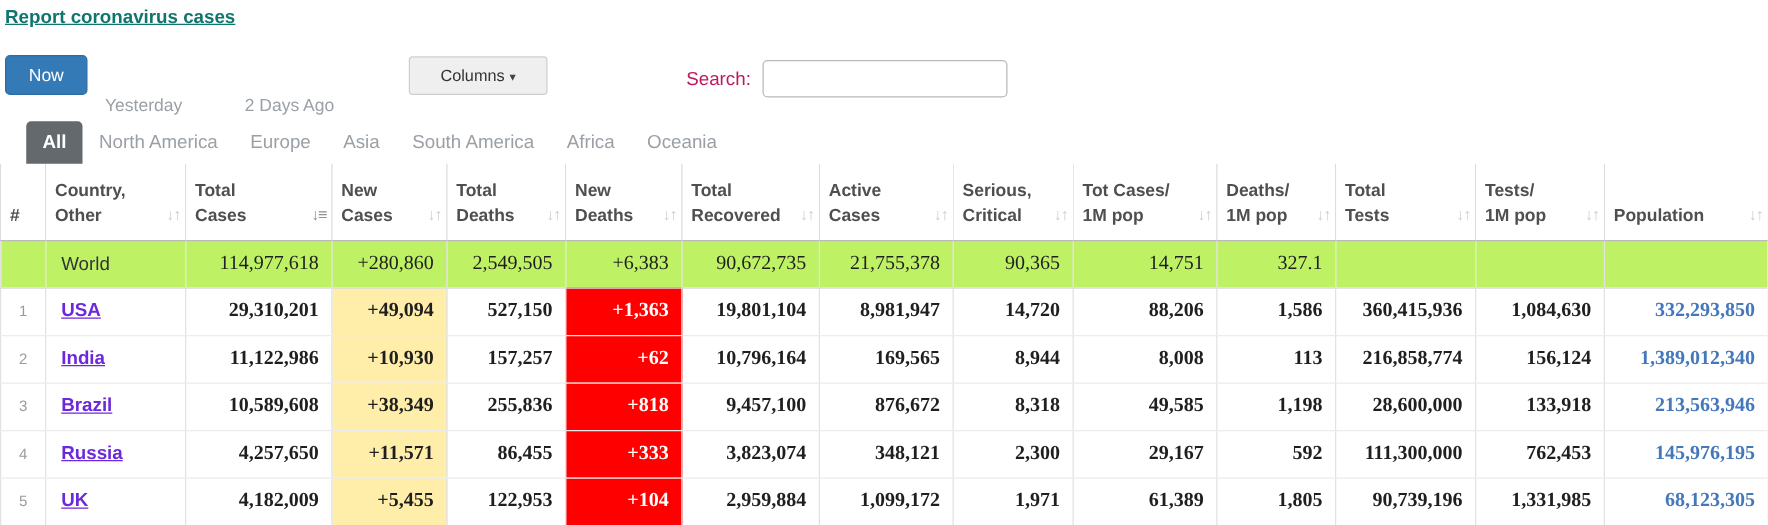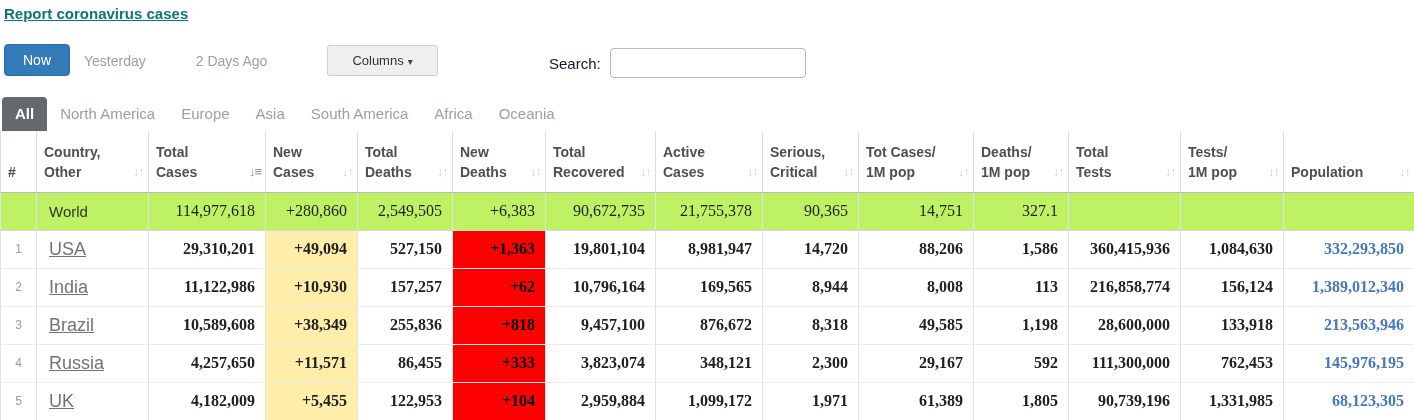--- a/index.html
+++ b/index.html
@@ -4,62 +4,62 @@
 <style>
   * { box-sizing: border-box; margin: 0; padding: 0; }
   html,body { width:1414px; height:420px; overflow:hidden; background:#fff;
               font-family:"Liberation Sans", sans-serif; position:relative; }
 
   
   .report-link { display:inline-block; margin:5px 0 0 4px; font-size:15px; font-weight:bold;
                  color:#0f766e; text-decoration:underline; cursor:pointer; }
 
   
-  .toolbar { display:flex; align-items:flex-end; margin:21px 0 0 4px; height:32px; }
+  .toolbar { display:flex; align-items:center; margin:21px 0 0 4px; height:32px; }
   .btn-now { background:#337ab7; border:1px solid #2e6da4; color:#fff; font-size:14px;
              padding:7px 18px; border-radius:4px; cursor:pointer; font-family:inherit; }
   .btn-ghost { background:none; border:none; color:#9aa0a6; font-size:14px; padding:7px 14px;
                cursor:pointer; font-family:inherit;margin-top:48px; }
   .btn-ghost.g2 { margin-left:22px; }
   .btn-columns { margin-left:46px; background:#efefef; border:1px solid #cfcfcf; color:#333;
                  font-size:13px; padding:7px 24px; border-radius:3px; cursor:pointer; font-family:inherit; }
   .btn-columns .caret { font-size:10px; color:#444; margin-left:4px; }
 
   .search-wrap { position:absolute; left:549px; top:48px; display:flex; align-items:center; }
-  .search-wrap label { font-size:15px; color:#0f172a; }
+  .search-wrap label { font-size:15px; color:#be185d; }
   .search-wrap input { margin-left:9px; width:196px; height:30px; border:1px solid #b9b9b9;
                        border-radius:4px; padding:0 8px; font-size:14px; font-family:inherit; outline:none; }
 
   
   .tabs { display:flex; align-items:flex-end; margin:21px 0 0 2px; }
   .tab { color:#9aa0a6; font-size:15px; padding:8px 13px 9px; cursor:pointer; }
   .tab.active { background:#63696c; color:#fff; font-weight:bold; border-radius:4px 4px 0 0;
-                padding:8px 13px 9px; }
+                padding:8px 13px 9px;margin-left:19px; }
 
   
   table { width:1414px; border-collapse:collapse; table-layout:fixed; }
   thead th { vertical-align:bottom; text-align:left; font-size:14px; font-weight:bold; color:#4f4f4f;
              padding:6px 6px 9px 7px; border-left:1px solid #ddd; border-right:1px solid #ddd;
              border-bottom:1px solid #bbb; height:61px; position:relative; cursor:pointer;
              background:#fff; line-height:1.45; }
   thead th .sort-ic { position:absolute; right:4px; bottom:10px; color:#cfcfcf; font-size:13px;
                       font-weight:normal; letter-spacing:-1px; }
   thead th .sort-ic.active { color:#8f8f8f; }
 
   tbody td { height:38px; border-left:1px solid #e2e2e2; border-right:1px solid #e2e2e2;
              border-bottom:1px solid #ececec; font-family:"Liberation Serif", serif;
              font-size:16px; font-weight:bold; color:#1f1f1f; text-align:right; padding:0 10px 0 4px; }
   tbody td.rank { font-family:"Liberation Sans", sans-serif; font-weight:normal; font-size:12px;
                   color:#9b9b9b; text-align:center; padding:0; }
   tbody td.country { text-align:left; padding-left:12px; }
-  a.country-link { font-family:"Liberation Sans", sans-serif; color:#737373; font-weight:normal;
-                   font-size:18px; text-decoration:underline; cursor:pointer; }
+  a.country-link { font-family:"Liberation Sans", sans-serif; color:#6d28d9; font-weight:bold;
+                   font-size:15px; text-decoration:underline; cursor:pointer; }
   a.pop-link { color:#4477bb; text-decoration:none; cursor:pointer; }
   td.hl-yellow { background:#ffeeaa; }
-  td.hl-red { background:#ff0000; color:#000000; }
+  td.hl-red { background:#ff0000; color:#ffffff; }
   tr.world td { background:#bef264; font-weight:normal; border-bottom:1px solid #d9d9d9; }
   tr.world td.country { font-family:"Liberation Sans", sans-serif; font-size:15px; color:#333; }
 </style>
 </head>
 <body>
 
 
 
 <a class="report-link">Report coronavirus cases</a>
 

